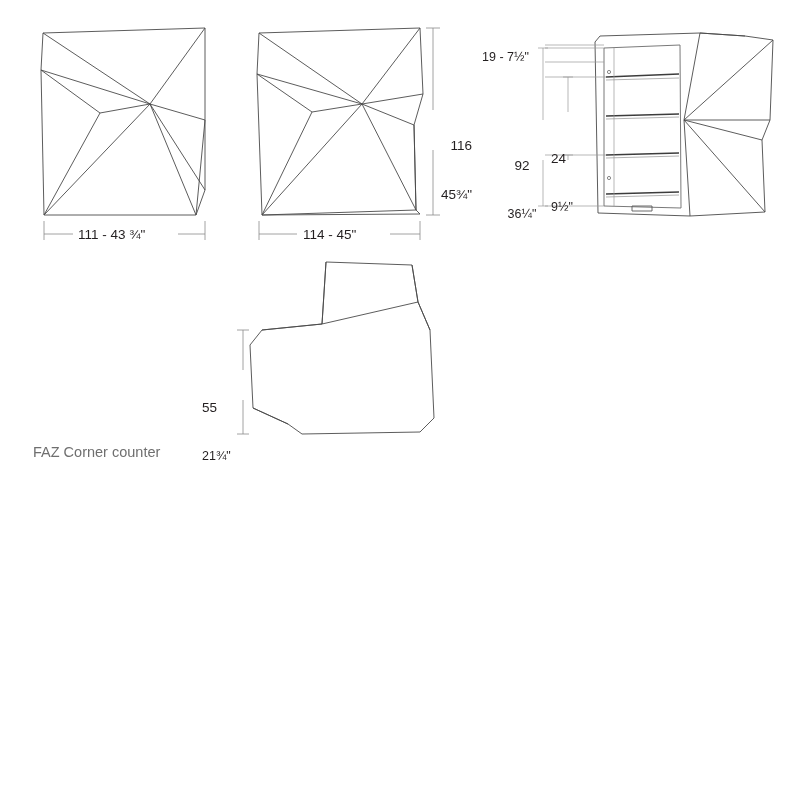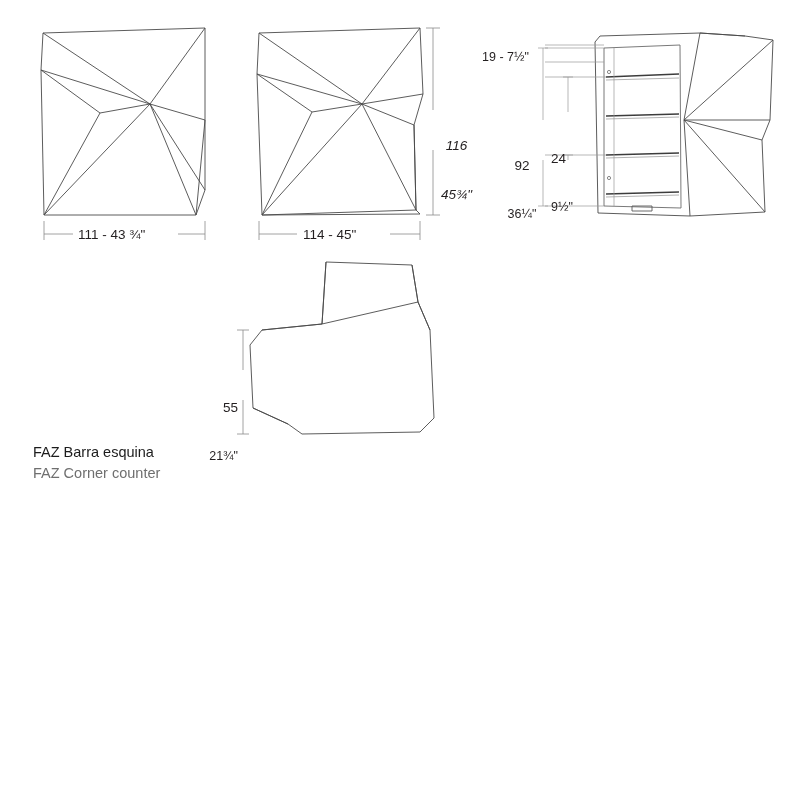--- a/index.html
+++ b/index.html
@@ -36,22 +36,21 @@
   }
   .dim-side-width {
     left: 303px;
     top: 227px;
     font-size: 13.5px;
   }
   .dim-height {
     left: 441px;
     top: 105px;
     font-size: 13.5px;
-    text-align: center;
-    font-style: italic;
+    text-align: right;
   }
   .dim-height .metric { display: block; }
   .dim-height .imperial { display: block; }
   .dim-top-gap {
     left: 482px;
     top: 50px;
     font-size: 12.5px;
   }
   .dim-interior-h {
     left: 505px;
@@ -67,21 +66,20 @@
     top: 118px;
     font-size: 13.5px;
     width: 34px;
   }
   .dim-shelf .metric { display: block; }
   .dim-shelf .imperial { display: block; font-size: 12.5px; }
   .dim-depth-h {
     left: 202px;
     top: 367px;
     font-size: 13.5px;
-    text-align: right;
     width: 36px;
   }
   .dim-depth-h .metric { display: block; }
   .dim-depth-h .imperial { display: block; font-size: 12.5px; }
 
   .caption {
     position: absolute;
     left: 33px;
     top: 442px;
     width: 330px;
@@ -250,15 +248,14 @@
   <span class="metric">24</span>
   <span class="imperial">9½"</span>
 </div>
 
 <div class="dim-label dim-depth-h">
   <span class="metric">55</span>
   <span class="imperial">21¾"</span>
 </div>
 
 <div class="caption">
-  <div class="line1">FAZ Barra esquina</div>
   <div class="line2">FAZ Corner counter</div>
 </div>
 
 </body></html>

